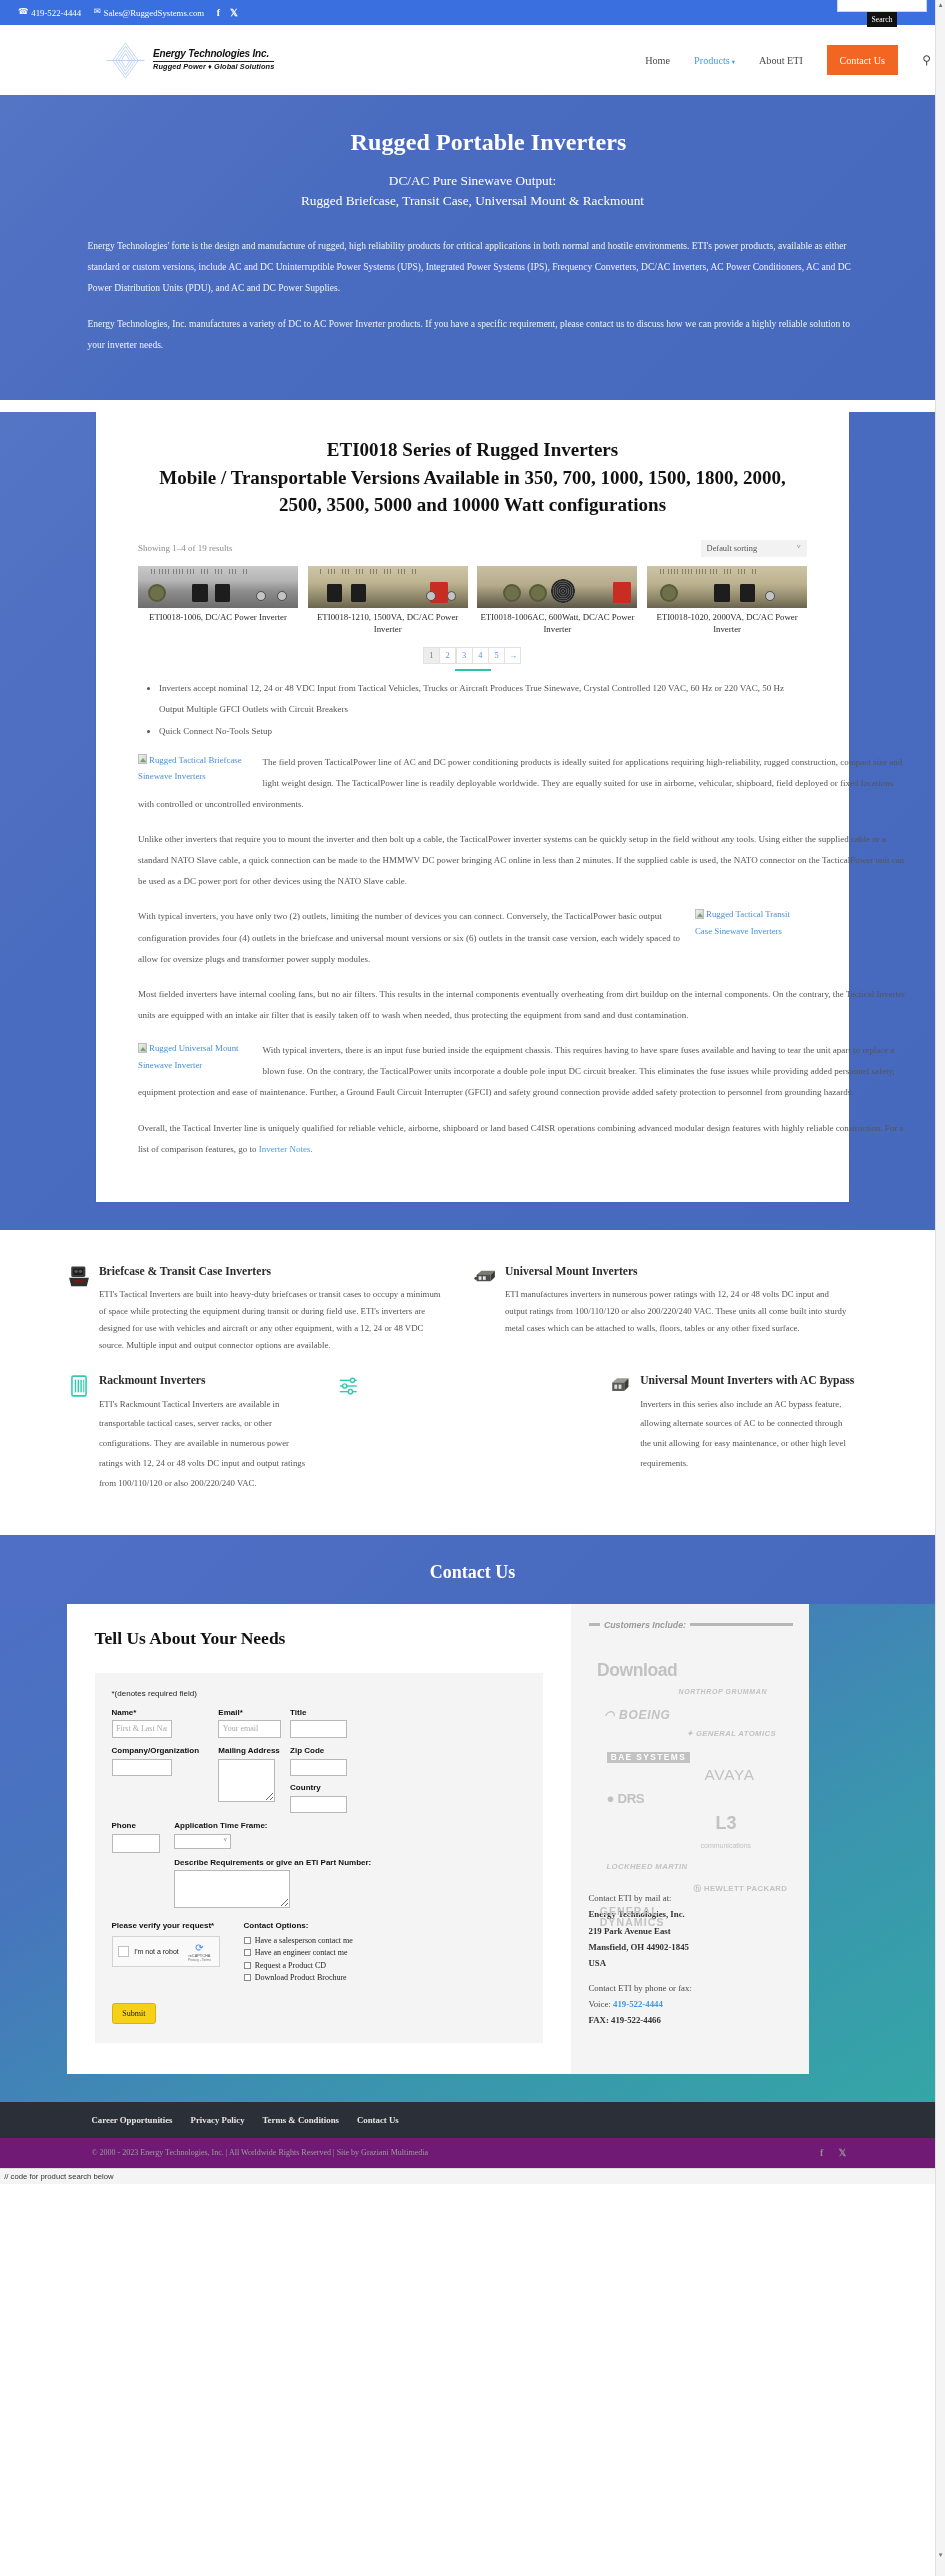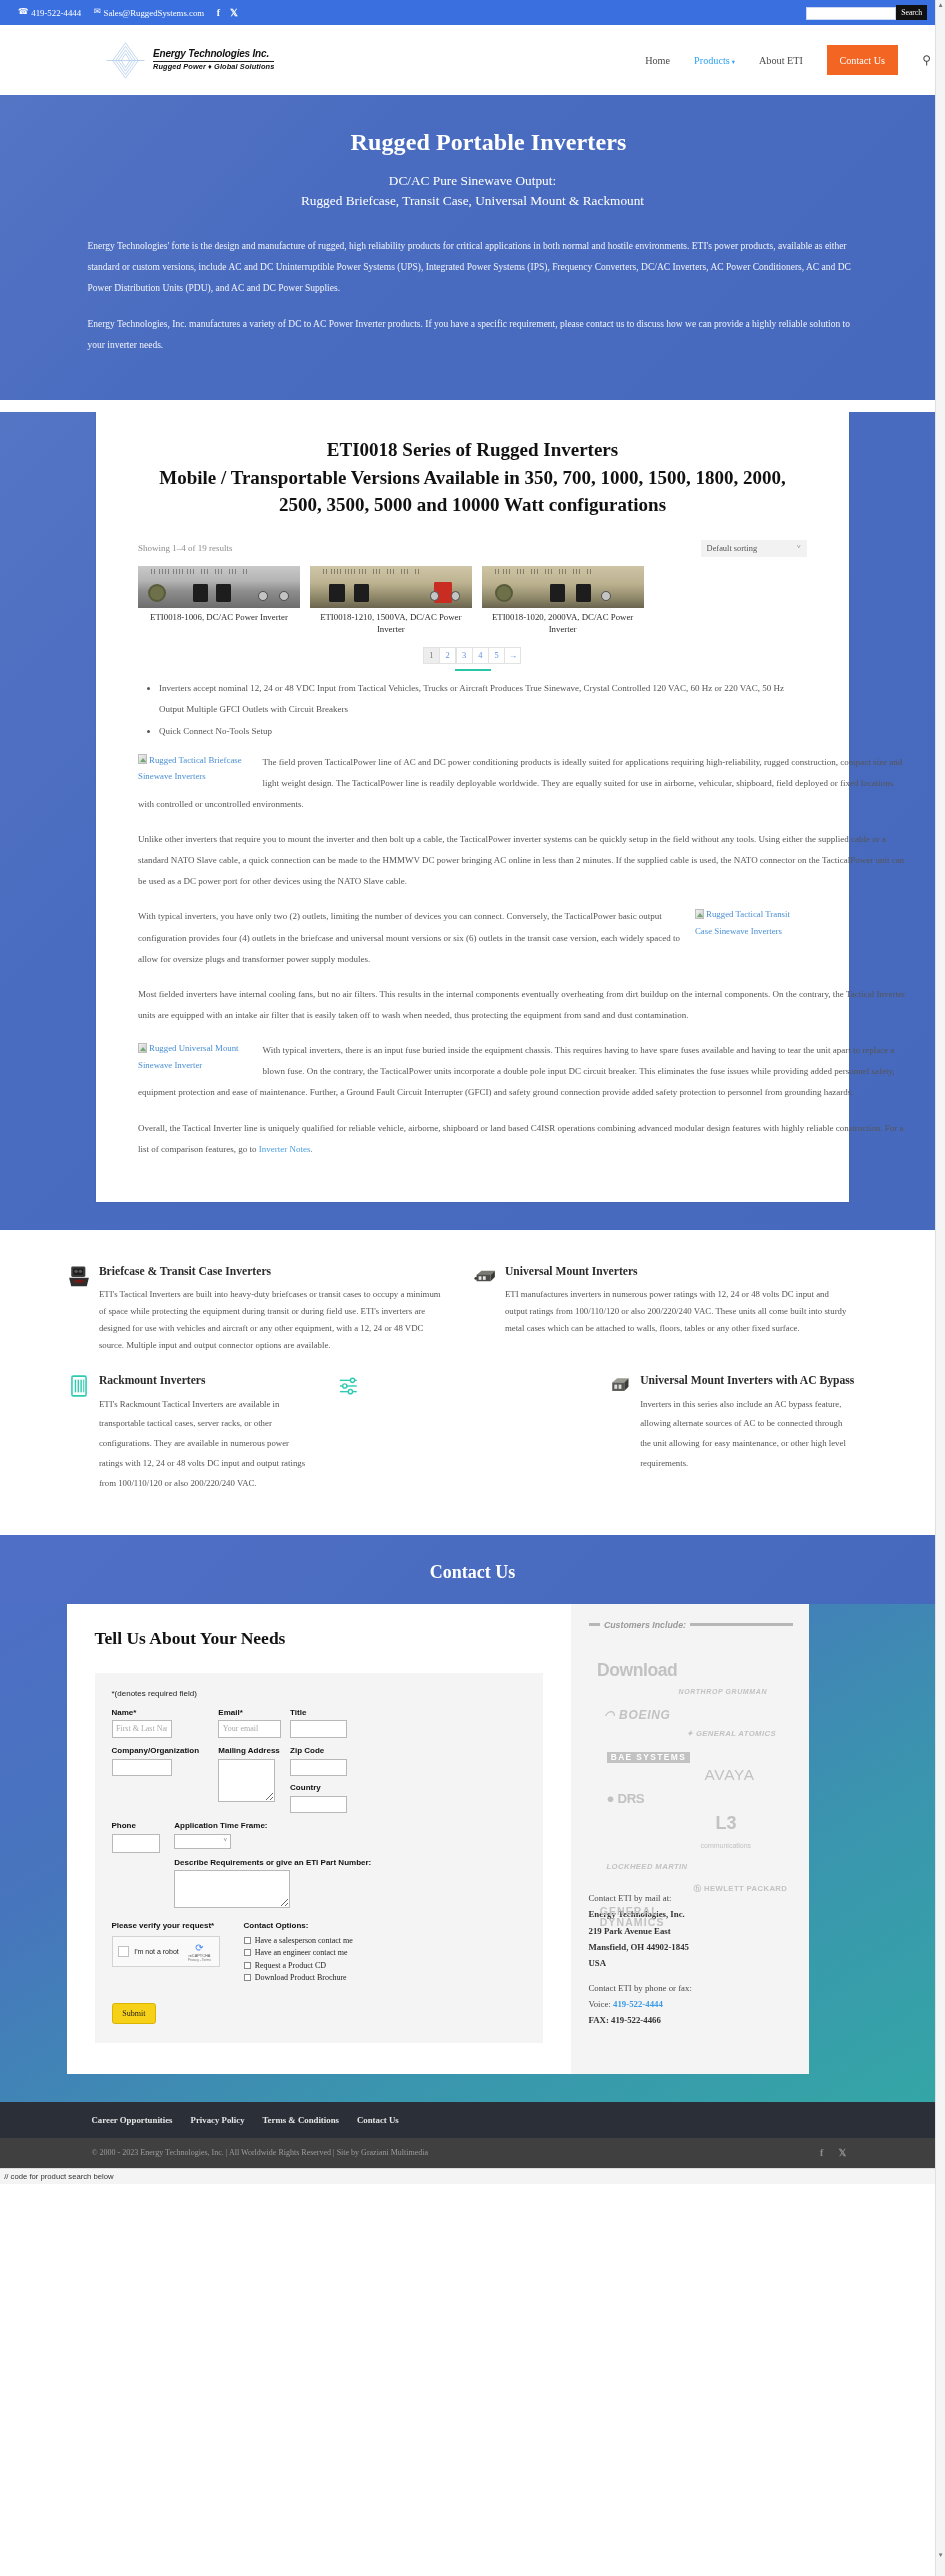--- a/index.html
+++ b/index.html
@@ -22,21 +22,21 @@
     font-size: 8.8px;
     font-family: "Liberation Serif", serif;
   }
   .topbar .tb-item {
     display: flex; align-items: center; gap: 2.8px;
     margin-right: 12.6px; color: #fff; text-decoration: none;
     white-space: nowrap;
   }
   .topbar .tb-icon { font-size: 8.4px; line-height: 1; }
   .topbar .spacer { flex: 1; }
-  .search-wrap { display: flex; align-items: flex-end; }
+  .search-wrap { display: flex; align-items: center; flex-direction: column; }
   .search-input {
     width: 90px; height: 13.3px; border: 0.7px solid #c9d7f2;
     background: #fff; font-size: 7.7px; padding: 0 2.8px;
     font-family: "Liberation Sans", sans-serif;
   }
   .search-btn {
     height: 14.7px; background: #111; color: #fff; border: none;
     font-size: 7.7px; padding: 0 4.9px; cursor: pointer;
     font-family: "Liberation Serif", serif;
   }
@@ -326,21 +326,21 @@
 
   
   .footer-links {
     background: #2b2f38; padding: 12.6px 0;
   }
   .fl-inner { width: 812px; margin: 0 auto; display: flex; gap: 18px; padding-left: 25px; }
   .fl-inner a {
     color: #e6e6e6; font-size: 8.8px; text-decoration: none;
     font-family: "Liberation Serif", serif; font-weight: bold;
   }
-  .footer-bottom { background: #404040; padding: 9.8px 0; }
+  .footer-bottom { background: #701a75; padding: 9.8px 0; }
   .fb-inner { width: 812px; margin: 0 auto; display: flex; align-items: center; padding-left: 25px; }
   .fb-text { color: #9b9b9b; font-size: 8px; }
   .fb-text a { color: #9b9b9b; text-decoration: none; }
   .fb-social { margin-left: auto; display: flex; gap: 15.4px; padding-right: 32px; }
   .fb-social span { color: #8f8f8f; font-size: 9.8px; font-weight: bold; }
   .status-bar {
     background: #f4f4f4; color: #333; font-size: 7.7px; padding: 2.8px 4.2px;
     font-family: "Liberation Sans", sans-serif; border-top: 0.7px solid #ddd;
   }
   
@@ -449,20 +449,30 @@
         <div class="prod-img p2">
           <div class="band-a"></div>
             <div class="vent"></div>
           <div class="sock s1" style="left:12%"></div>
             <div class="sock s2" style="left:27%"></div>
           <div class="redpad"></div>
             <div class="knob k1"></div>
             <div class="knob k2"></div>
         </div>
         <div class="prod-title">ETI0018-1210, 1500VA, DC/AC Power Inverter</div>
+      </div>
+      <div class="product">
+        <div class="prod-img p3">
+          <div class="band-a"></div>
+          <div class="green" style="left:16%"></div>
+            <div class="green" style="left:32%"></div>
+          <div class="fan"></div>
+            <div class="redpad" style="right:4%"></div>
+        </div>
+        <div class="prod-title">ETI0018-1006AC, 600Watt, DC/AC Power Inverter</div>
       </div>
       <div class="product">
         <div class="prod-img p4">
           <div class="band-a"></div>
             <div class="vent"></div>
           <div class="green" style="left:8%"></div>
           <div class="sock s1" style="left:42%"></div>
             <div class="sock s2" style="left:58%"></div>
           <div class="knob k1"></div>
         </div>

